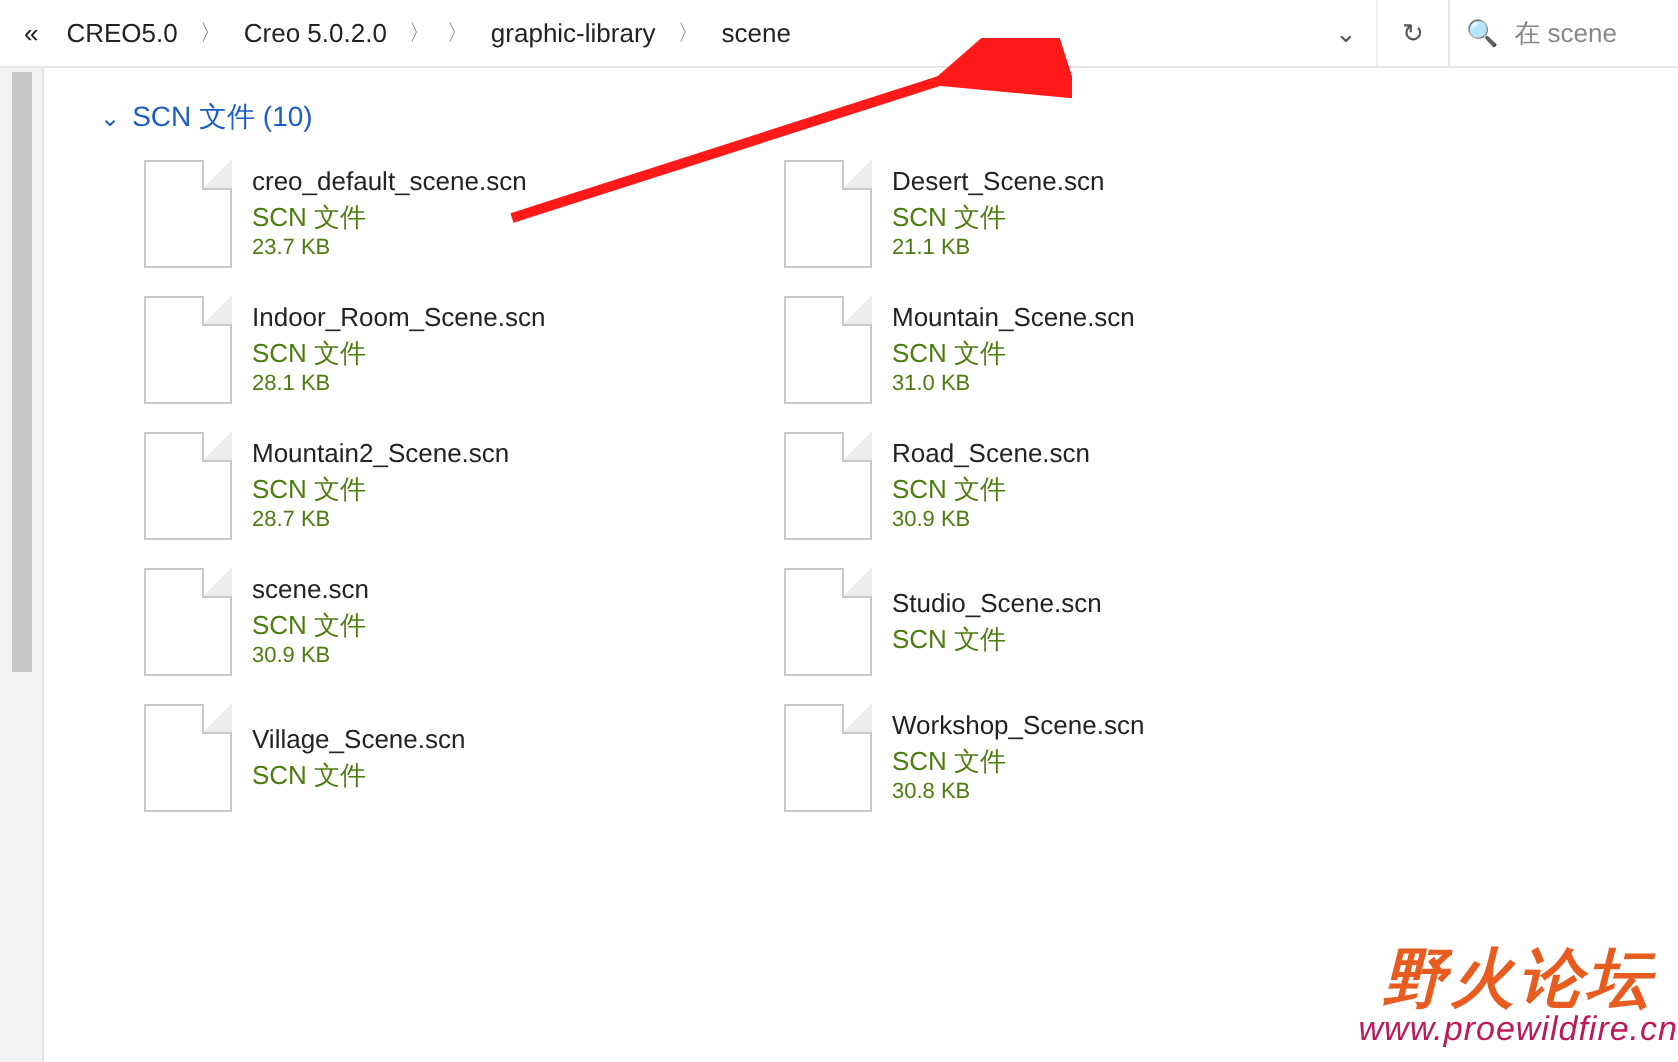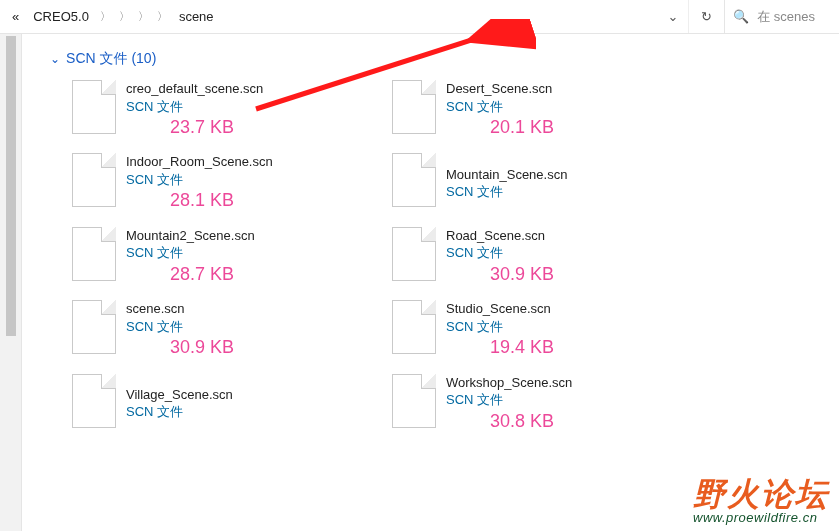--- a/index.html
+++ b/index.html
@@ -140,80 +140,82 @@
     border-bottom: 1px solid #c9c9c9;
     background: linear-gradient(135deg, #fff 49%, #ececec 50%);
   }
   .file-meta {
     display: flex;
     flex-direction: column;
     justify-content: center;
     line-height: 1.35;
   }
   .file-name { color: #222; font-size: 13px; }
-  .file-type { color: #0369a1; font-size: 13px; }
-  .file-size { color: #ec4899; font-size: 18px; margin-left: 44px; }
+  .file-type { color: #4d7c0f; font-size: 13px; }
+  .file-size { color: #4d7c0f; font-size: 11px; }
 
   
   .arrow {
     position: absolute;
     left: 236px;
     top: 19px;
     width: 300px;
     height: 110px;
     pointer-events: none;
     z-index: 10;
   }
 
   
   .watermark {
     position: absolute;
-    right: 10px;
+    right: 0;
     bottom: 6px;
-    text-align: left;
+    text-align: center;
     pointer-events: none;
   }
   .wm-cn {
     font-family: "Microsoft YaHei", sans-serif;
     font-weight: bold;
     font-style: italic;
     color: #e85c1f;
     font-size: 32px;
     letter-spacing: 2px;
     line-height: 1;
   }
   .wm-url {
-    color: #14532d;
-    font-size: 13px;
+    color: #be185d;
+    font-size: 17px;
     letter-spacing: .5px;
     font-style: italic;
   }
 </style>
 </head>
 <body>
 
 <div class="topbar">
   <div class="breadcrumb">
     <span class="crumb">«</span>
     <span class="crumb">CREO5.0</span>
     <span class="chevron">〉</span>
+    <span class="crumb">Creo 5.0.2.0</span>
     <span class="chevron">〉</span>
     <span class="chevron">〉</span>
+    <span class="crumb">graphic-library</span>
     <span class="chevron">〉</span>
     <span class="crumb">scene</span>
   </div>
   <div class="addr-dropdown">
     <span>⌄</span>
   </div>
   <div class="refresh">
     <span>↻</span>
   </div>
   <div class="searchbox">
     <span class="icon">🔍</span>
-    <span class="ph">在 scenes</span>
+    <span class="ph">在 scene</span>
   </div>
 </div>
 
 <div class="main">
   <div class="scroll-gutter">
     <div class="scroll-thumb"></div>
   </div>
 
   <div class="content">
     <div class="group-header">
@@ -229,36 +231,37 @@
             <span class="file-name">creo_default_scene.scn</span>
             <span class="file-type">SCN 文件</span>
             <span class="file-size">23.7 KB</span>
           </div>
         </div>
         <div class="file-item">
           <div class="file-icon"></div>
           <div class="file-meta">
             <span class="file-name">Desert_Scene.scn</span>
             <span class="file-type">SCN 文件</span>
-            <span class="file-size">20.1 KB</span>
+            <span class="file-size">21.1 KB</span>
           </div>
         </div>
         <div class="file-item">
           <div class="file-icon"></div>
           <div class="file-meta">
             <span class="file-name">Indoor_Room_Scene.scn</span>
             <span class="file-type">SCN 文件</span>
             <span class="file-size">28.1 KB</span>
           </div>
         </div>
         <div class="file-item">
           <div class="file-icon"></div>
           <div class="file-meta">
             <span class="file-name">Mountain_Scene.scn</span>
             <span class="file-type">SCN 文件</span>
+            <span class="file-size">31.0 KB</span>
           </div>
         </div>
         <div class="file-item">
           <div class="file-icon"></div>
           <div class="file-meta">
             <span class="file-name">Mountain2_Scene.scn</span>
             <span class="file-type">SCN 文件</span>
             <span class="file-size">28.7 KB</span>
           </div>
         </div>
@@ -276,21 +279,20 @@
             <span class="file-name">scene.scn</span>
             <span class="file-type">SCN 文件</span>
             <span class="file-size">30.9 KB</span>
           </div>
         </div>
         <div class="file-item">
           <div class="file-icon"></div>
           <div class="file-meta">
             <span class="file-name">Studio_Scene.scn</span>
             <span class="file-type">SCN 文件</span>
-            <span class="file-size">19.4 KB</span>
           </div>
         </div>
         <div class="file-item">
           <div class="file-icon"></div>
           <div class="file-meta">
             <span class="file-name">Village_Scene.scn</span>
             <span class="file-type">SCN 文件</span>
           </div>
         </div>
         <div class="file-item">

